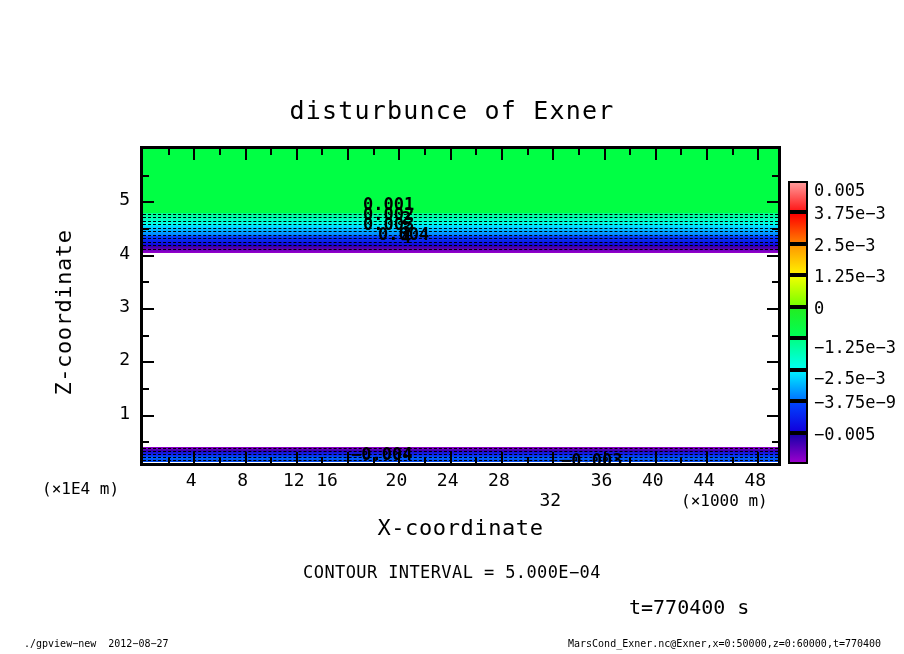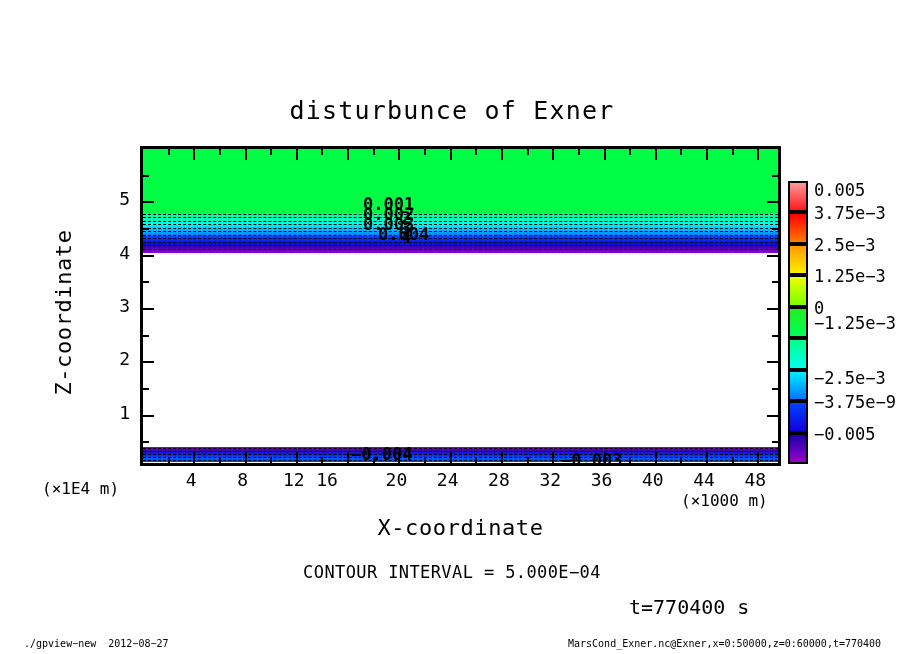--- a/index.html
+++ b/index.html
@@ -312,21 +312,21 @@
 </div>
 
 <div id="x-tick-labels">
     <div class="xlabel-num" style="left: 168.28px;">4</div>
     <div class="xlabel-num" style="left: 219.56px;">8</div>
     <div class="xlabel-num" style="left: 270.84px;">12</div>
     <div class="xlabel-num" style="left: 304px;">16</div>
     <div class="xlabel-num" style="left: 373.4px;">20</div>
     <div class="xlabel-num" style="left: 424.68px;">24</div>
     <div class="xlabel-num" style="left: 475.96px;">28</div>
-    <div class="xlabel-num" style="left: 527.24px;">32</div>
+    <div class="xlabel-num" style="left: 527.24px; margin-top: 20px;">32</div>
     <div class="xlabel-num" style="left: 578.52px;">36</div>
     <div class="xlabel-num" style="left: 629.8px;">40</div>
     <div class="xlabel-num" style="left: 681.08px;">44</div>
     <div class="xlabel-num" style="left: 732.36px;">48</div>
   </div>
 <div id="y-tick-labels">
     <div class="ylabel-num" style="top: 401.667px;">1</div>
     <div class="ylabel-num" style="top: 348.333px;">2</div>
     <div class="ylabel-num" style="top: 295px;">3</div>
     <div class="ylabel-num" style="top: 241.667px;">4</div>
@@ -360,21 +360,21 @@
     <div class="cbar-cell" style="top: 188.667px; height: 31.4444px; background: linear-gradient(rgb(0, 238, 255), rgb(0, 119, 255));"></div>
     <div class="cbar-cell" style="top: 220.111px; height: 31.4444px; background: linear-gradient(rgb(0, 68, 255), rgb(17, 0, 221));"></div>
     <div class="cbar-cell" style="top: 251.556px; height: 31.4444px; background: linear-gradient(rgb(26, 0, 170), rgb(153, 0, 204));"></div>
   </div>
 <div id="colorbar-labels">
     <div class="cbar-tick-label" style="top: 180px;">0.005</div>
     <div class="cbar-tick-label" style="top: 203.444px;">3.75e−3</div>
     <div class="cbar-tick-label" style="top: 234.889px;">2.5e−3</div>
     <div class="cbar-tick-label" style="top: 266.333px;">1.25e−3</div>
     <div class="cbar-tick-label" style="top: 297.778px;">0</div>
-    <div class="cbar-tick-label" style="top: 313px;">−1.25e−3</div>
+    <div class="cbar-tick-label" style="top: 337px;">−1.25e−3</div>
     <div class="cbar-tick-label" style="top: 360.667px; margin-top: 7px;">−2.5e−3</div>
     <div class="cbar-tick-label" style="top: 392.111px;">−3.75e−9</div>
     <div class="cbar-tick-label" style="top: 423.556px;">−0.005</div>
   </div>
 
 <div id="contour-interval">CONTOUR INTERVAL = 5.000E−04</div>
 <div id="time-stamp">t=770400 s</div>
 <div id="footer-left">./gpview−new  2012−08−27</div>
 <div id="footer-right">MarsCond_Exner.nc@Exner,x=0:50000,z=0:60000,t=770400</div>
 

